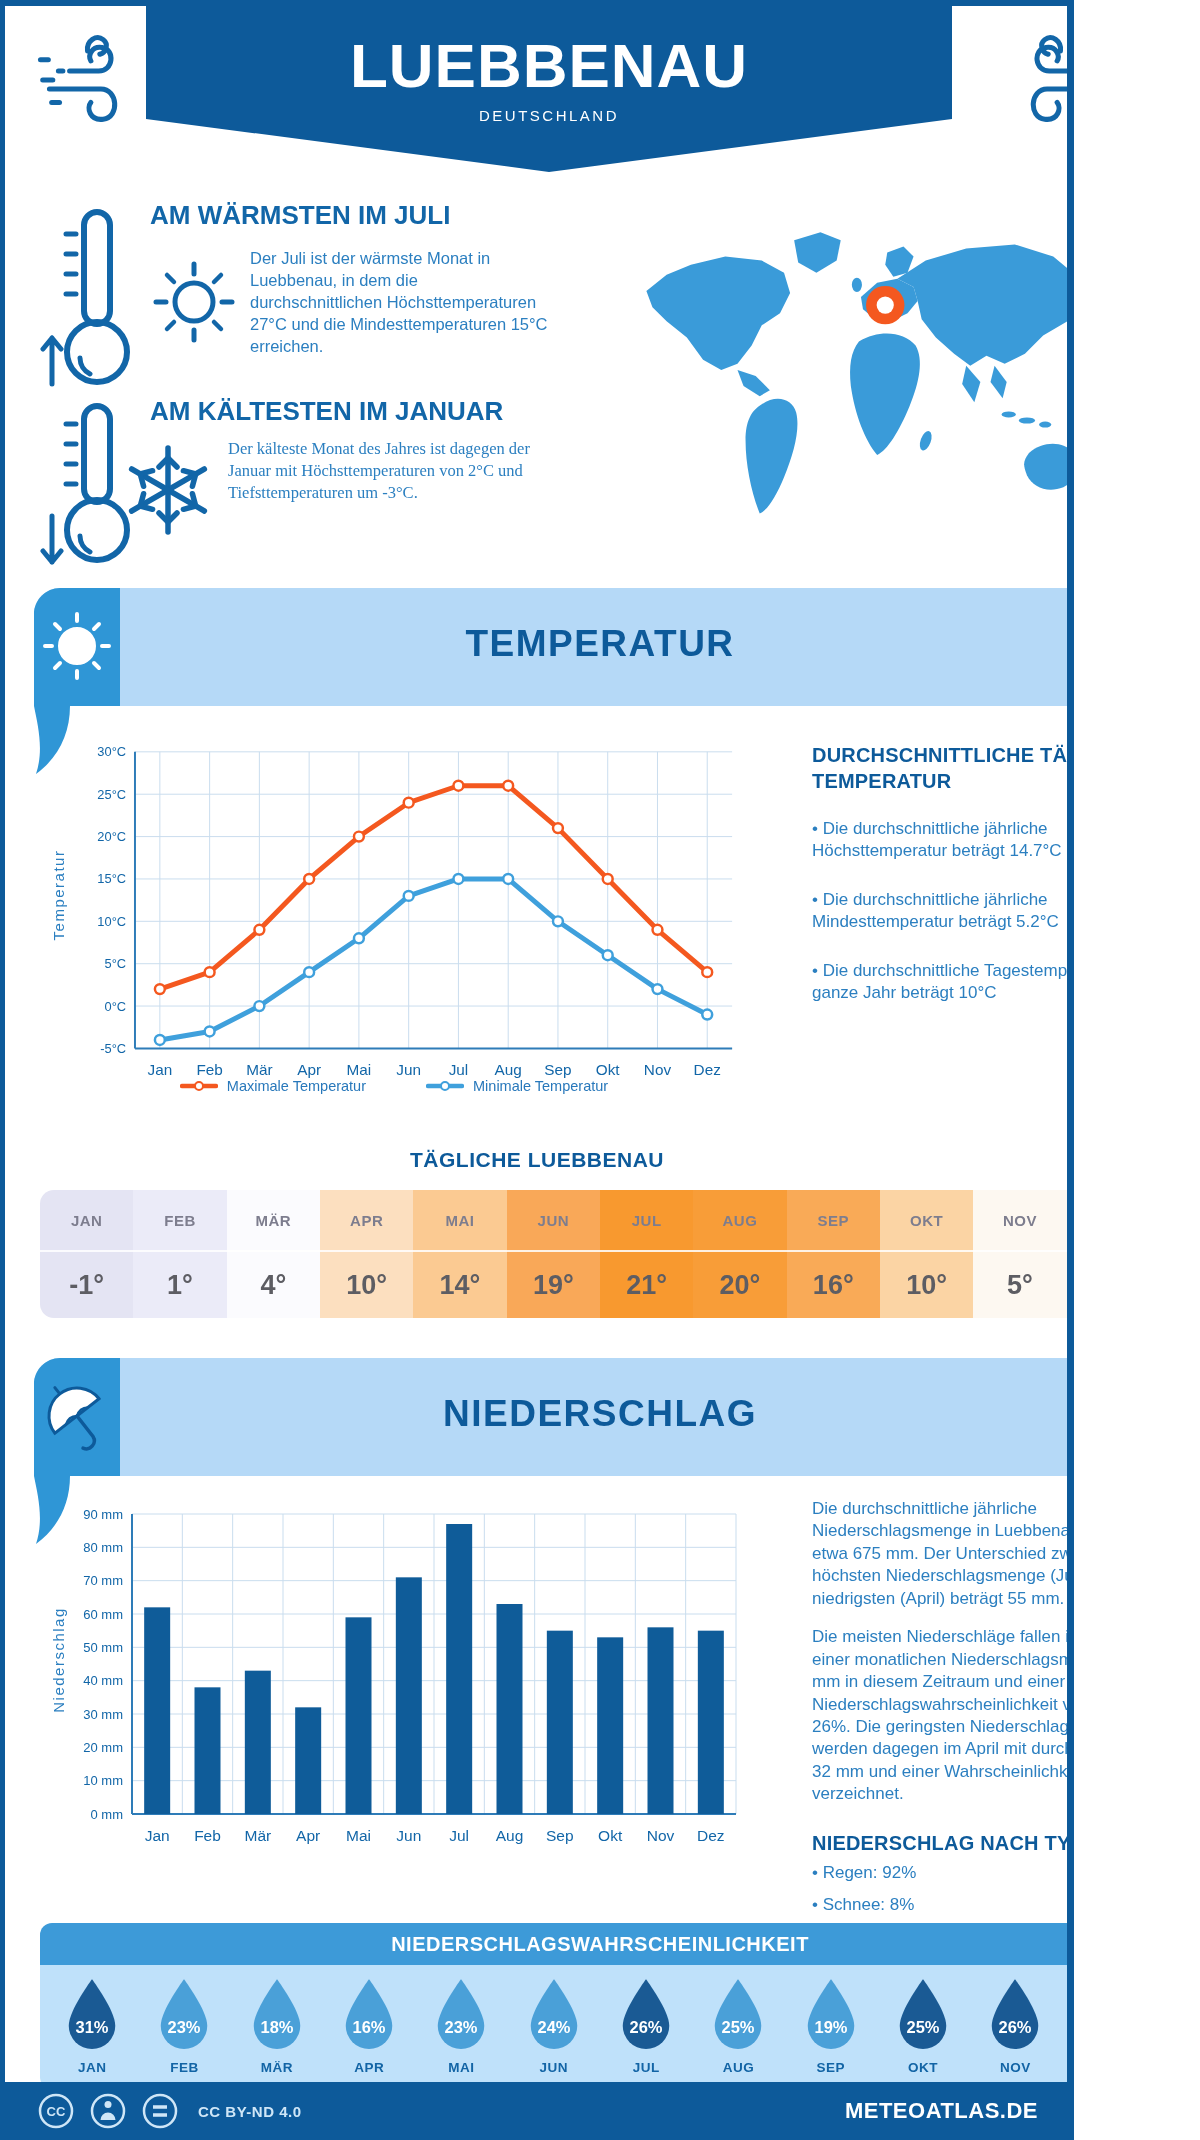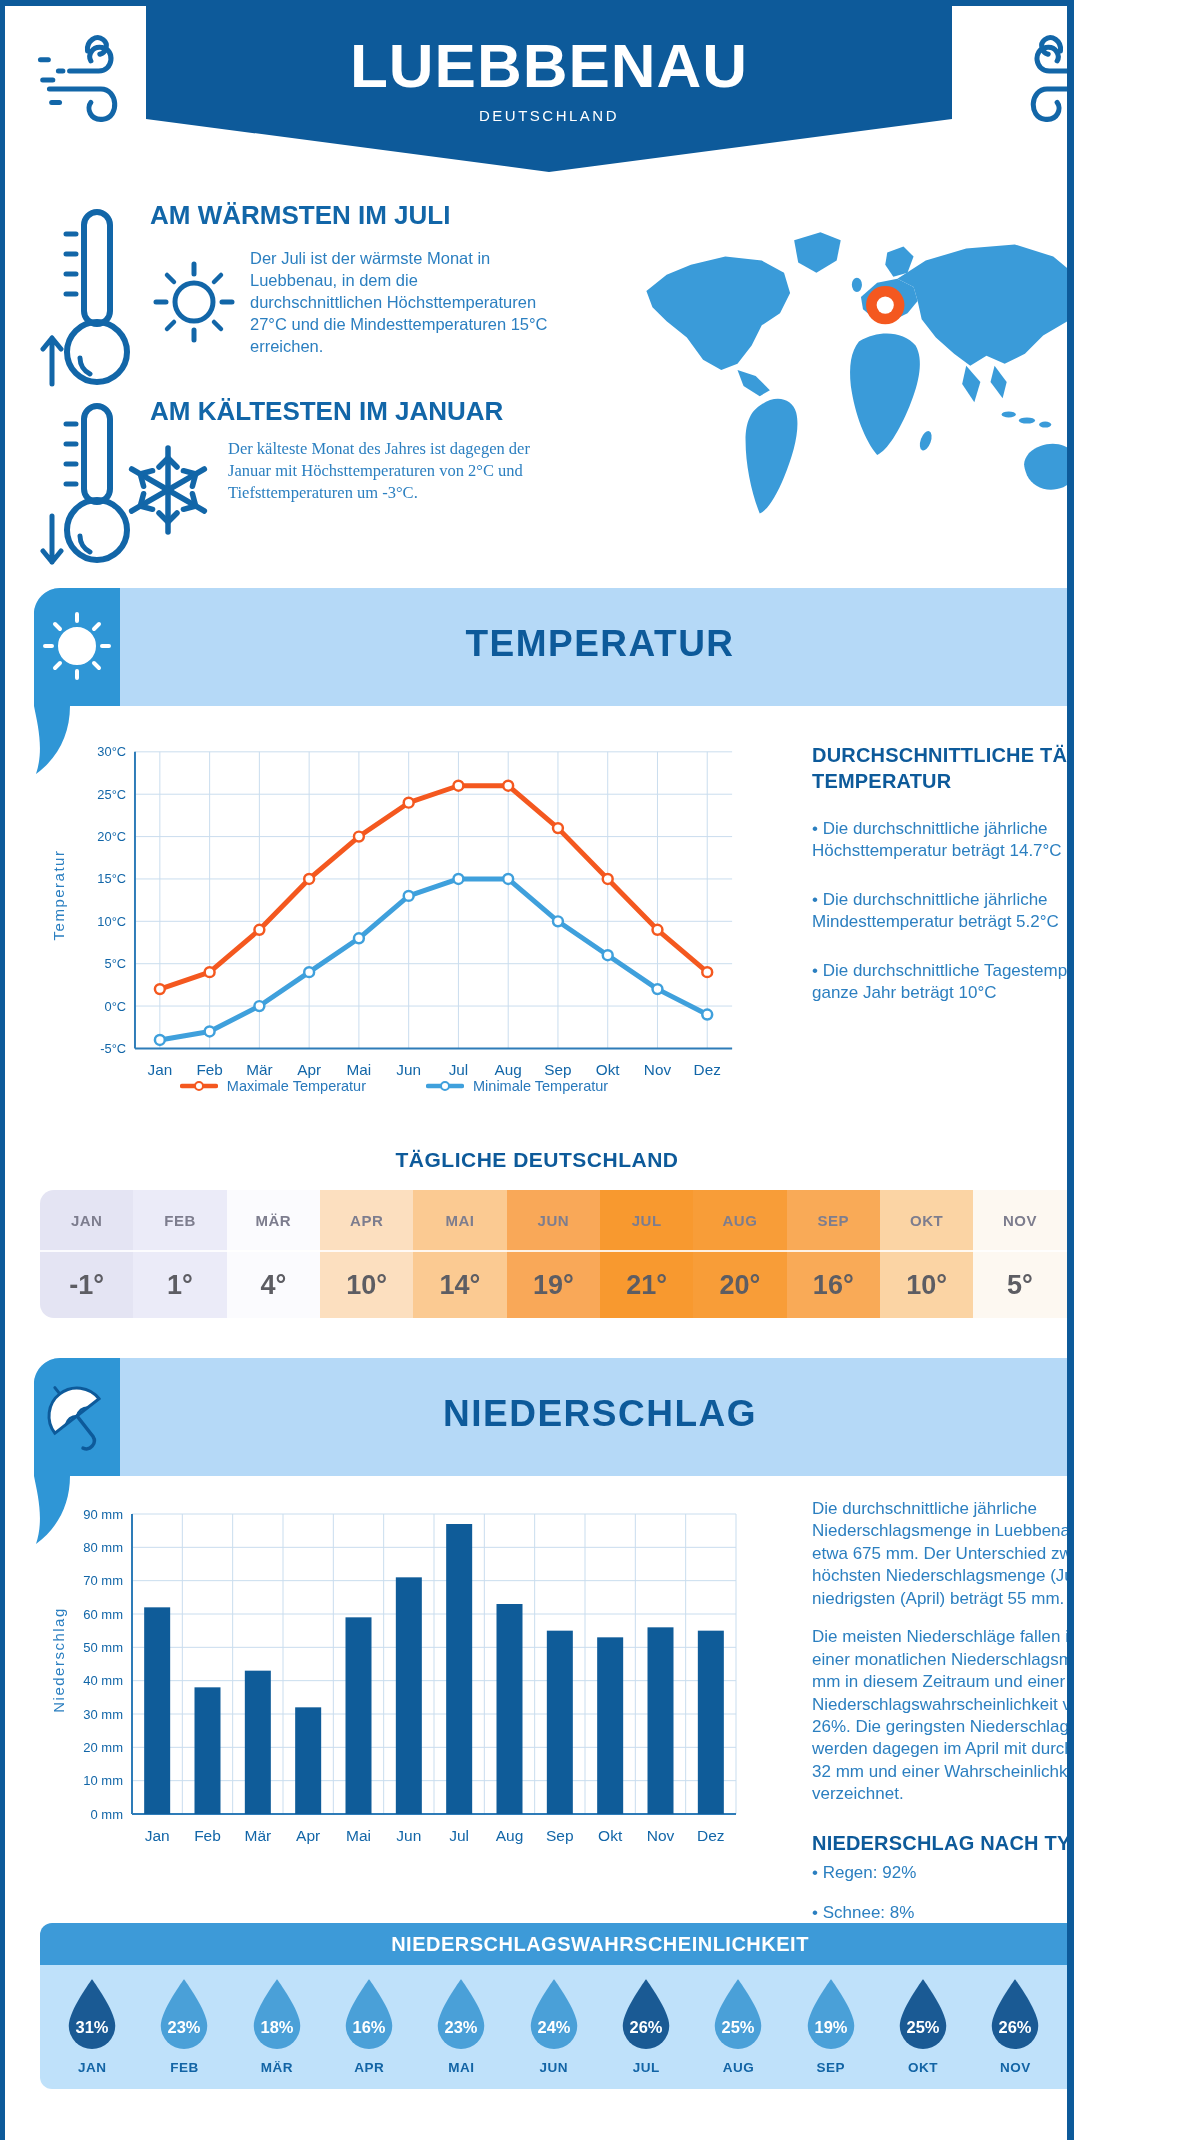--- a/index.html
+++ b/index.html
@@ -56,21 +56,21 @@
   #temp-legend{left:44px;top:1078px;}
   #precip-legend{left:44px;top:1840px;}
   .legend .item{display:flex;align-items:center;gap:9px;font-size:14.5px;color:#2878bb;}
 
   
   .sidebar{position:absolute;left:812px;width:358px;color:#2b7fc0;}
   .sidebar h3{margin:0 0 24px 0;font-size:20px;line-height:1.3;color:#0d5a9a;letter-spacing:.2px;}
   .sidebar p{margin:0 0 16px 0;font-size:17px;line-height:1.32;}
   .sidebar p.bullet{margin-bottom:26px;}
   .sidebar p.bullet::before,.sidebar p.tbullet::before{content:"• ";}
-  .sidebar p.tbullet{margin-bottom:18px;}
+  .sidebar p.tbullet{margin-bottom:10px;}
   #temp-sidebar{top:742px;}
   #precip-sidebar{top:1498px;}
   #precip-sidebar h3{margin:24px 0 6px 0;}
 
   
   #daily-title{position:absolute;left:0;right:0;top:1148px;text-align:center;
       font-size:21px;font-weight:bold;color:#0d5a9a;letter-spacing:.5px;}
   #daily-strip{position:absolute;left:40px;top:1190px;width:1120px;height:128px;
       border-radius:14px;overflow:hidden;display:flex;}
   #daily-strip .col{flex:1;display:flex;flex-direction:column;}
@@ -311,21 +311,21 @@
 
   <div id="temp-sidebar" class="sidebar">
     <h3>DURCHSCHNITTLICHE TÄGLICHE TEMPERATUR</h3>
     <div id="temp-bullets">
         <p class="bullet">Die durchschnittliche jährliche Höchsttemperatur beträgt 14.7°C</p>
         <p class="bullet">Die durchschnittliche jährliche Mindesttemperatur beträgt 5.2°C</p>
         <p class="bullet">Die durchschnittliche Tagestemperatur für das ganze Jahr beträgt 10°C</p>
       </div>
   </div>
 
-  <div id="daily-title">TÄGLICHE DEUTSCHLAND</div>
+  <div id="daily-title">TÄGLICHE LUEBBENAU</div>
   <div id="daily-strip">
       <div class="col" style="background: rgb(228, 228, 243);">
         <div class="m">JAN</div>
         <div class="v">-1°</div>
       </div>
       <div class="col" style="background: rgb(235, 235, 248);">
         <div class="m">FEB</div>
         <div class="v">1°</div>
       </div>
       <div class="col" style="background: rgb(251, 251, 254);">
@@ -539,13 +539,27 @@
         <div class="dropcell">
           <svg viewBox="0 0 64 80" width="62" height="78">
             <path d="M32,2 C32,2 8,34 8,50 a24,24 0 0 0 48,0 C56,34 32,2 32,2 Z" fill="#1a5a94"></path>
             <text x="32" y="58" text-anchor="middle" fill="#ffffff" font-size="17" font-weight="bold" font-family="Liberation Sans, sans-serif">33%</text>
           </svg>
           <div class="mon">DEZ</div>
         </div>
       </div>
   </div>
 
+  <div id="footer">
+    <svg width="150" height="40" viewBox="0 0 150 40" fill="none" stroke="#cfe6f7" stroke-width="2.5">
+      <circle cx="20" cy="20" r="16"></circle>
+      <text x="20" y="25" text-anchor="middle" fill="#cfe6f7" stroke="none" font-size="13" font-weight="bold" font-family="Liberation Sans, sans-serif">CC</text>
+      <circle cx="72" cy="20" r="16"></circle>
+      <circle cx="72" cy="13.5" r="3.5" fill="#cfe6f7" stroke="none"></circle>
+      <path d="M64.5,29 a7.5,7.5 0 0 1 15,0 Z" fill="#cfe6f7" stroke="none"></path>
+      <circle cx="124" cy="20" r="16"></circle>
+      <path d="M117,16 h14 M117,24 h14" stroke-width="3.5"></path>
+    </svg>
+    <span class="lic">CC BY-ND 4.0</span>
+    <span class="sp"></span>
+    <span class="site">METEOATLAS.DE</span>
+  </div>
 </div>
 
 </body></html>

